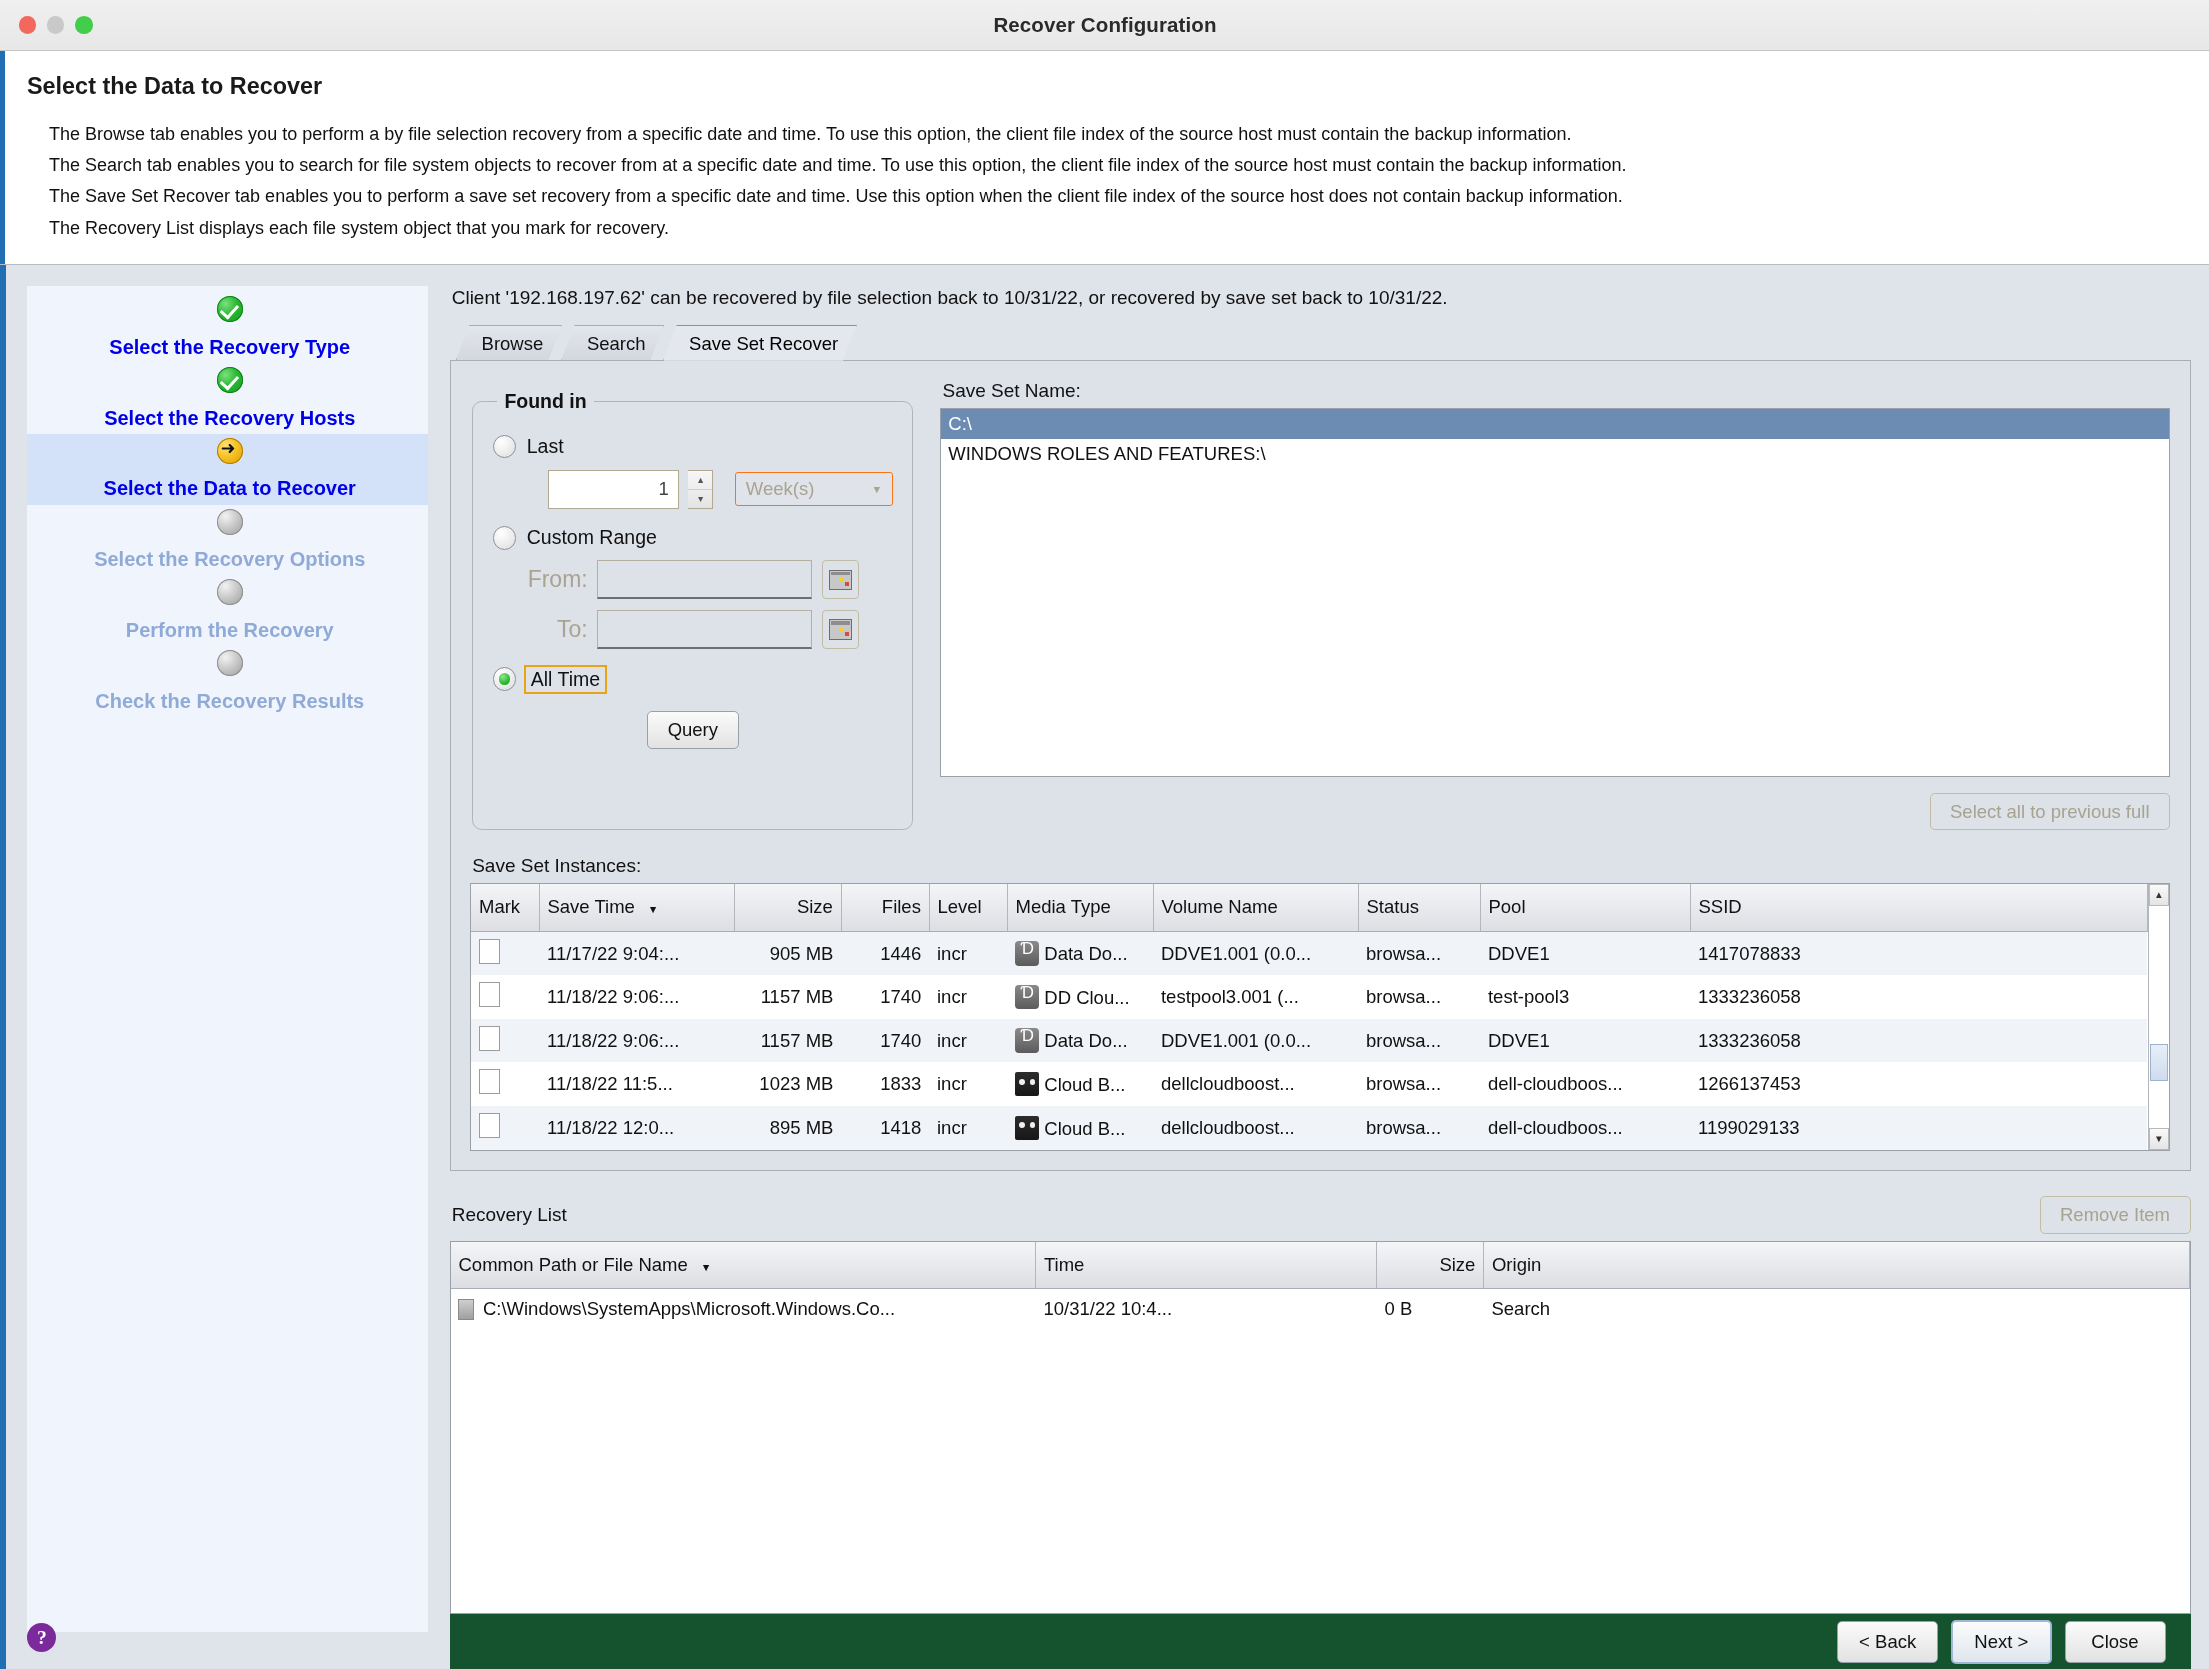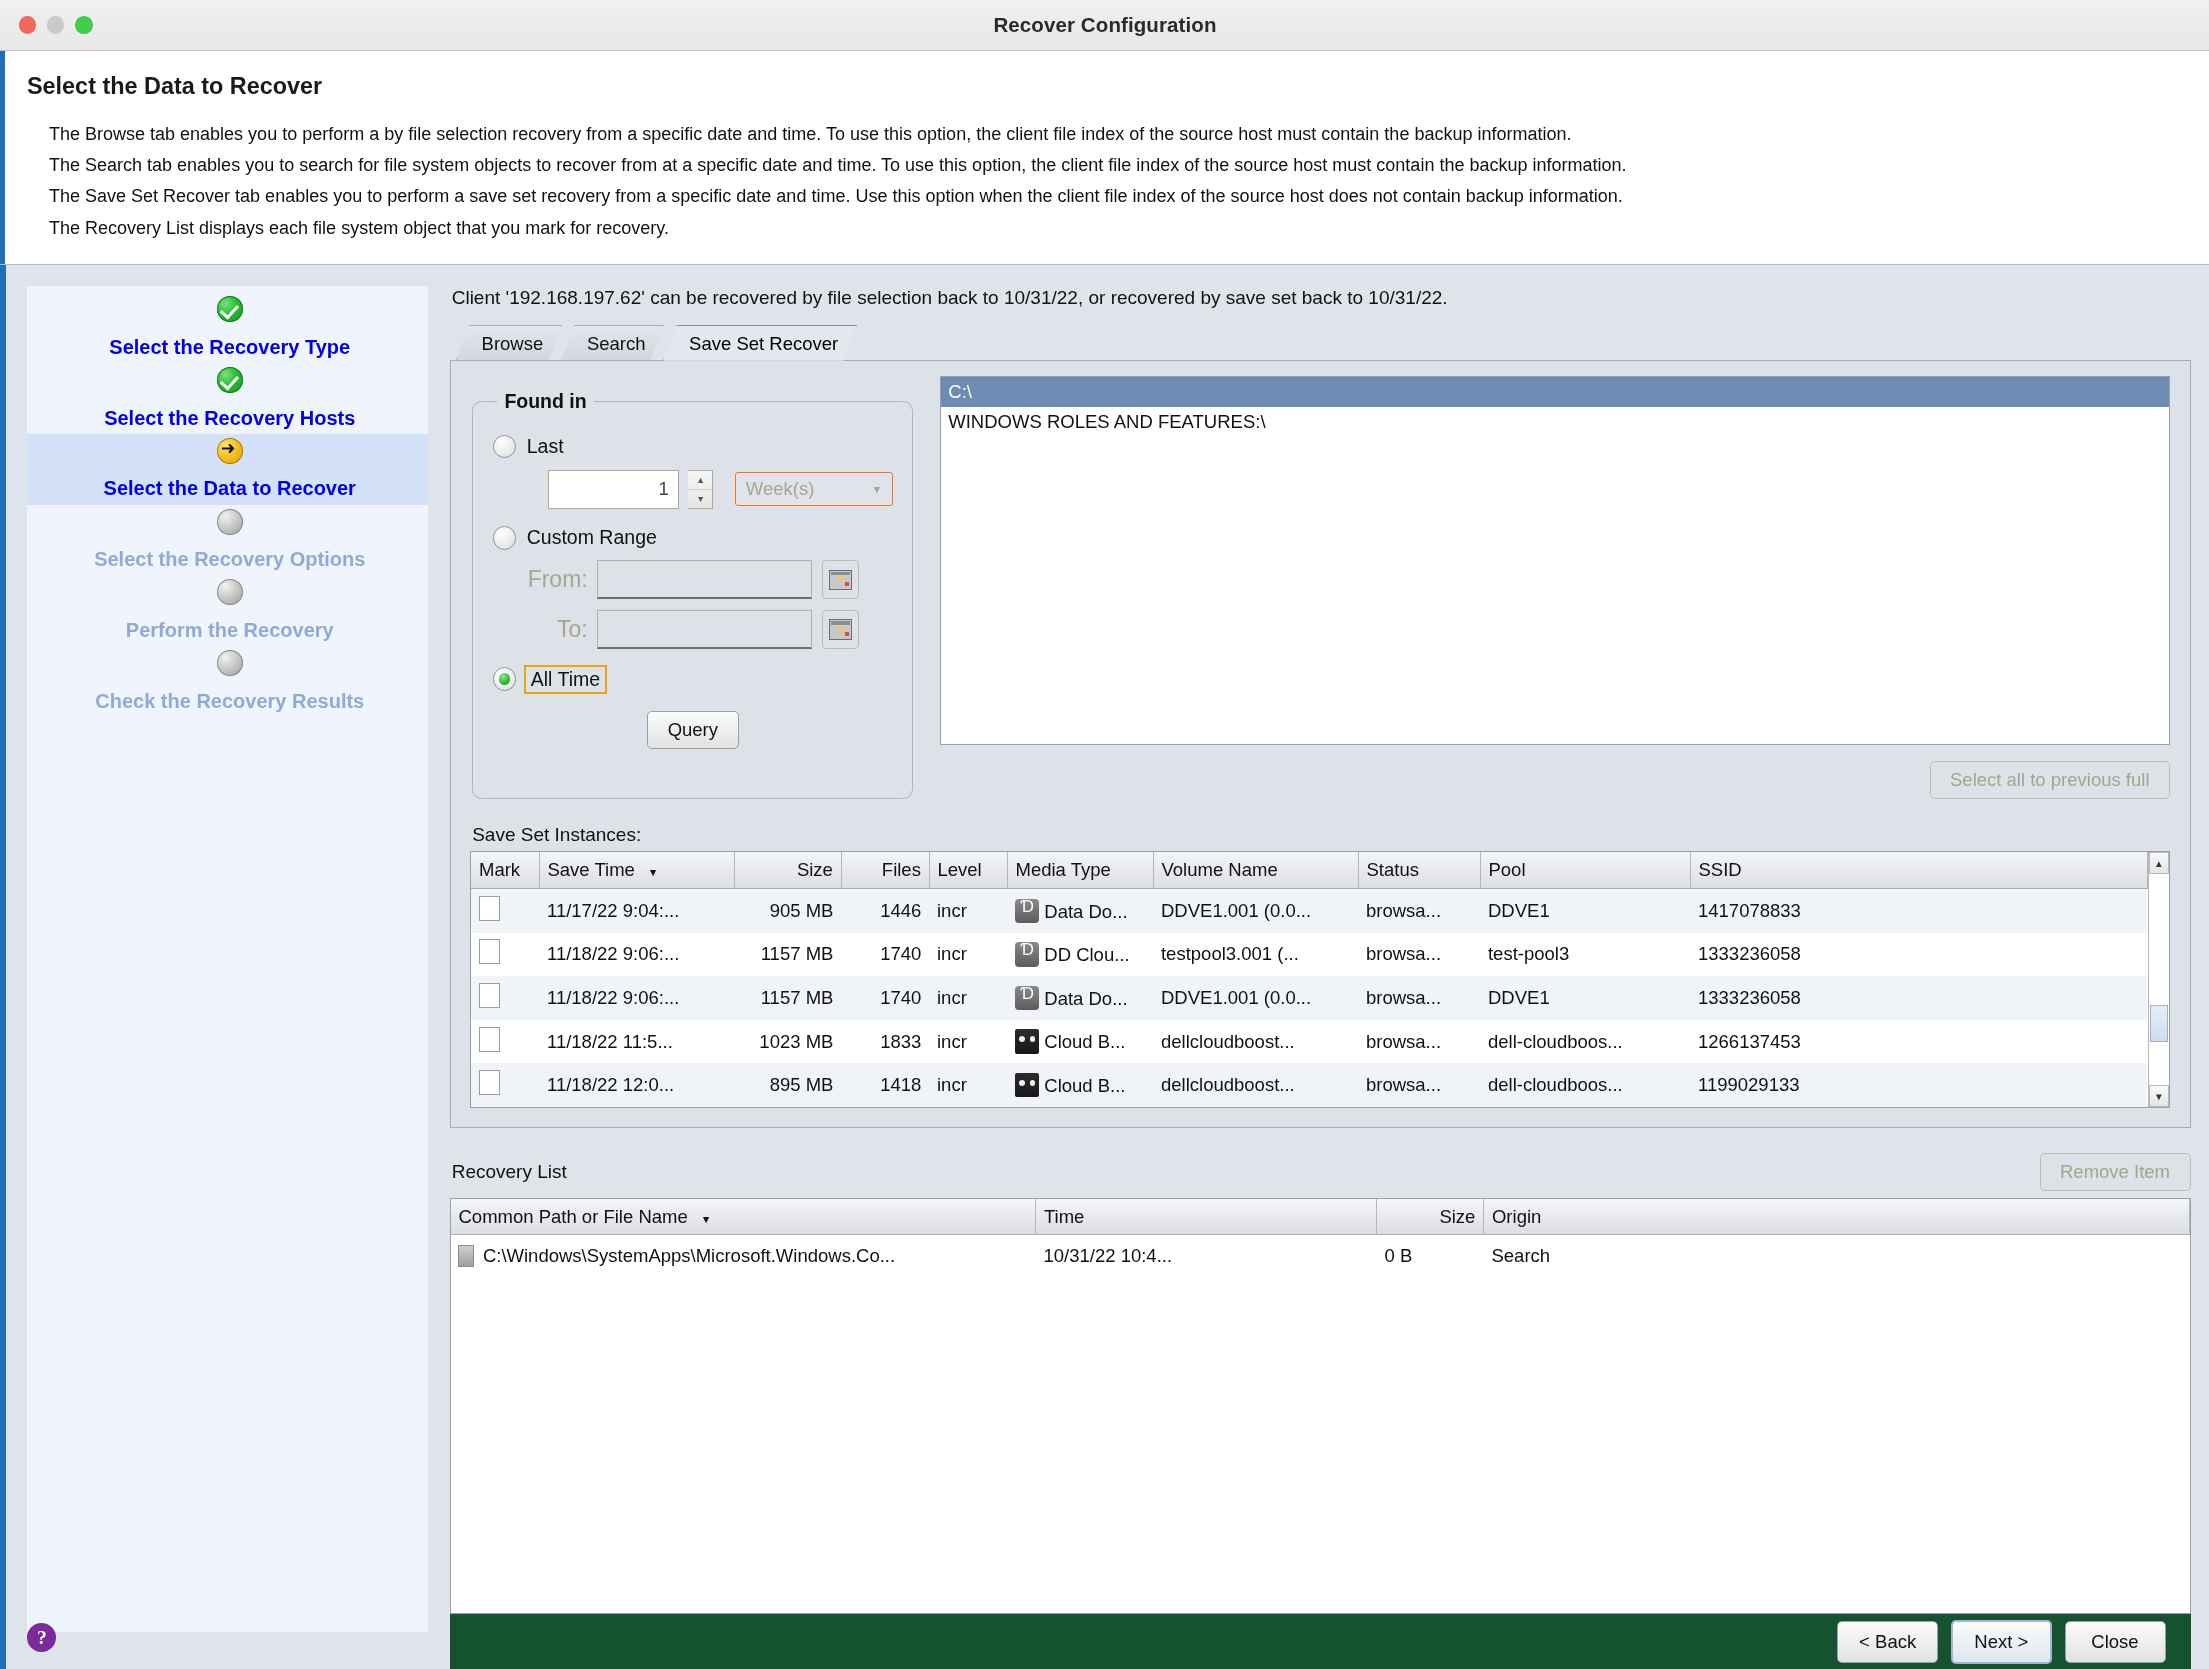--- a/index.html
+++ b/index.html
@@ -294,21 +294,21 @@
 
   
   .instances-wrap { margin: 25px 0 0 0; }
   .tablebox { border: 1px solid #9aa0a8; background: #fff; display:flex; }
   table.grid { border-collapse: collapse; width: 100%; table-layout: fixed; }
   table.grid th {
     background: linear-gradient(180deg,#f4f5f7 0%,#dcdee3 100%);
     border-right: 1px solid #b3b6bc;
     border-bottom: 1px solid #a9adb5;
     font-size: 18.5px; font-weight: normal; color: #111;
-    padding: 6.8px 7.8px; text-align: left; height: 36px;
+    padding: 6.8px 7.8px; text-align: left; height: 47px;
     white-space: nowrap;
   }
   table.grid th.r { text-align: right; }
   table.grid td {
     font-size: 18.5px; color: #111; padding: 6.8px 7.8px;
     white-space: nowrap; overflow: hidden; text-overflow: ellipsis;
     height: 41px;
   }
   table.grid td.r { text-align: right; }
   table.grid tr.odd td { background: #f0f3f7; }
@@ -509,20 +509,21 @@
               <span class="radio sel"></span>
               <span class="rlabel focusring">All Time</span>
             </div>
 
             <div class="querybtn-wrap">
               <button class="btn">Query</button>
             </div>
           </fieldset>
 
           <div class="savesetcol">
+            <div class="collabel">Save Set Name:</div>
             <div class="listbox">
               <div class="listitem sel">C:\</div>
               <div class="listitem">WINDOWS ROLES AND FEATURES:\</div>
             </div>
             <div class="sel-all-row">
               <button class="btn disabled">Select all to previous full</button>
             </div>
           </div>
         </div>
 

